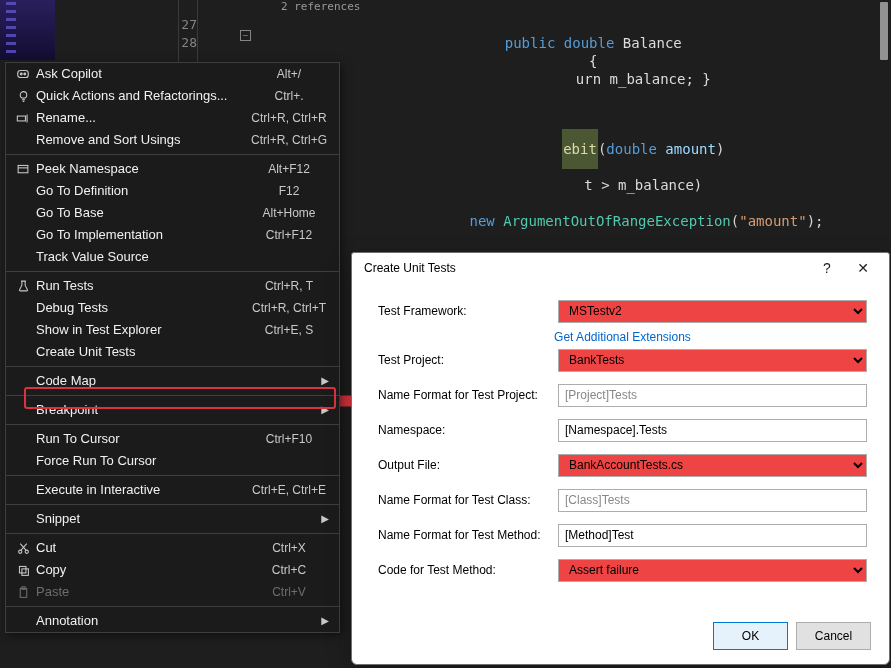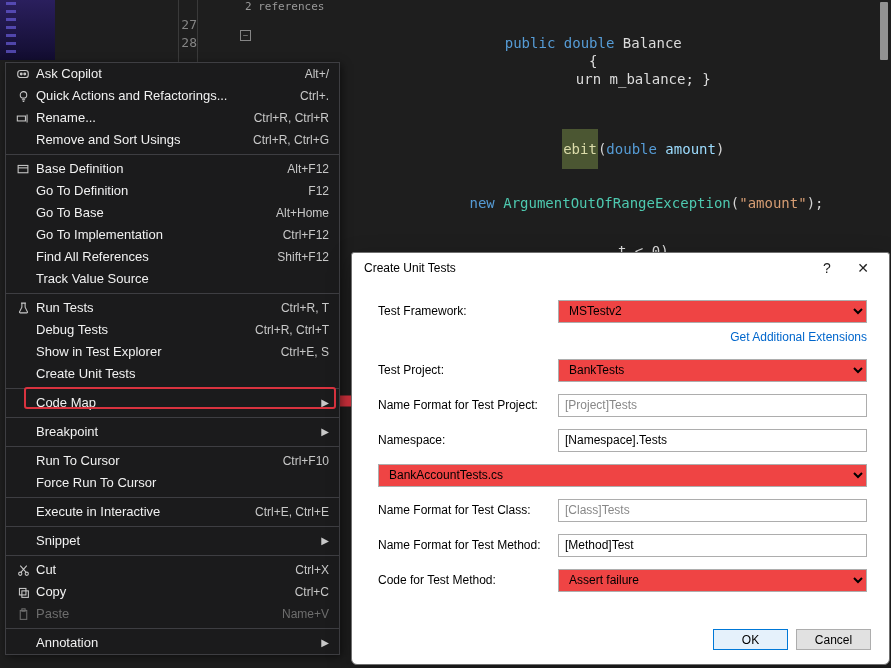--- a/index.html
+++ b/index.html
@@ -44,21 +44,21 @@
     font-size: 13px;
   }
   .gutter .ln { height: 18px; line-height: 18px; padding-right: 18px; }
   .gutter .fold {
     position:absolute; left:115px; top:30px; width:11px; height:11px;
     border:1px solid #858585; color:#858585; font-size:9px; line-height:9px;
     text-align:center;
   }
   .code-lines { position: absolute; left: 190px; top: 0; right:0; }
   .code-lines .line { height:18px; line-height:18px; white-space:pre;text-align:center; }
-  .codelens { color:#999; font-size:11px; height:16px; }
+  .codelens { color:#999; font-size:11px; height:16px;margin-left:36px; }
   .kw { color:#569cd6; }
   .type { color:#4ec9b0; }
   .str { color:#d69d73; }
   .ident { color:#dcdcdc; }
   .method { color:#dcdcaa; }
   .hlword { background:#4b5632; padding:12px 1px; }
   .vline { position:absolute; top:0; width:1px; height:260px; background:#3a3a3a; }
   .minimap { position:absolute; right:3px; top:2px; width:8px; height:58px; background:#b9b9b9; opacity:.75; border-radius:1px;}
 
   
@@ -74,21 +74,21 @@
     box-shadow: 2px 2px 8px rgba(0,0,0,.5);
   }
   .cm-row {
     display:flex; align-items:center;
     height:22px; line-height:22px;
     padding:0 10px 0 6px;
     position:relative;
   }
   .cm-icon { width:22px; display:inline-flex; justify-content:center; color:#c8c8c8; font-size:12px; }
   .cm-label { flex:1; padding-left:2px; }
-  .cm-shortcut { color:#c8c8c8; font-size:12px; min-width:80px; text-align:right;}
+  .cm-shortcut { color:#c8c8c8; font-size:12px; min-width:80px; text-align:center;}
   .cm-arrow { color:#c8c8c8; font-size:10px; }
   .cm-sep { height:1px; background:#3e3e42; margin:3px 0; }
   .cm-disabled { color:#6d6d6d; }
   .cm-disabled .cm-shortcut { color:#6d6d6d; }
 
   .cm-highlight-box {
     position:absolute;
     border:2px solid #d9333f;
     border-radius:3px;
     pointer-events:none;
@@ -131,28 +131,28 @@
   .form-field input[type=text], .form-field select {
     width:100%; height:23px;
     border:1px solid #adadad;
     padding:0 6px;
     font-size:12px;
     font-family: inherit;
     background:#fff;
   }
   .form-field select { background:#ef4444; }
   .form-field input::placeholder { color:#888; }
-  .ext-link { text-align:right; margin:-2px 0 12px 0; }
+  .ext-link { text-align:center; margin:-2px 0 2px 0; }
   .ext-link a { color:#0066cc; text-decoration:none; font-size:12px; }
   .dlg-buttons {
     position:absolute; right:18px; bottom:14px;
     display:flex; gap:8px;
   }
   .dlg-buttons button {
-    width:75px; height:21px;
+    width:75px; height:28px;
     font-size:12px;
     border:1px solid #adadad;
     background:#e1e1e1;
   }
   .dlg-buttons .ok {
     border:1px solid #0078d7;
     background:#e5f1fb;
   }
 
   
@@ -187,20 +187,23 @@
       <span class="ident">{</span>
     </div>
     <div class="line" style="padding-left:100px;">
       <span class="ident">urn </span><span class="ident">m_balance</span><span class="ident">; }</span>
     </div>
     <div class="line" style="height:52px;"></div>
     <div class="line" style="padding-left:100px;">
       <span class="method hlword">ebit</span><span>(</span><span class="kw">double</span><span> </span><span style="color:#9cdcfe">amount</span><span>)</span>
     </div>
     <div class="line" style="height:18px;"></div>
+    <div class="line" style="padding-left:100px;">
+      <span class="ident">t &gt; </span><span class="ident">m_balance</span><span class="ident">)</span>
+    </div>
     <div class="line" style="height:18px;"></div>
     <div class="line" style="padding-left:98px;">
       <span class="kw"> new </span><span class="type">ArgumentOutOfRangeException</span><span>(</span><span class="str">"amount"</span><span>);</span>
     </div>
     <div class="line" style="height:30px;"></div>
     <div class="line" style="padding-left:100px;">
       <span class="ident">t &lt; 0)</span>
     </div>
   </div>
 </div>
@@ -243,42 +246,37 @@
     <span class="cm-shortcut">Ctrl+R, Ctrl+G</span>
   </div>
   <div class="cm-sep"></div>
   <div class="cm-row">
     <span class="cm-icon">
       <svg width="14" height="13" viewBox="0 0 16 16" fill="none" stroke="#c8c8c8" stroke-width="1.3">
           <rect x="2" y="3" width="12" height="9"></rect>
           <path d="M2 6h12"></path>
         </svg>
     </span>
-    <span class="cm-label">Base Definition</span>
+    <span class="cm-label">Peek Namespace</span>
     <span class="cm-shortcut">Alt+F12</span>
   </div>
   <div class="cm-row">
     <span class="cm-icon"></span>
     <span class="cm-label">Go To Definition</span>
     <span class="cm-shortcut">F12</span>
   </div>
   <div class="cm-row">
     <span class="cm-icon"></span>
     <span class="cm-label">Go To Base</span>
     <span class="cm-shortcut">Alt+Home</span>
   </div>
   <div class="cm-row">
     <span class="cm-icon"></span>
     <span class="cm-label">Go To Implementation</span>
     <span class="cm-shortcut">Ctrl+F12</span>
-  </div>
-  <div class="cm-row">
-    <span class="cm-icon"></span>
-    <span class="cm-label">Find All References</span>
-    <span class="cm-shortcut">Shift+F12</span>
   </div>
   <div class="cm-row">
     <span class="cm-icon"></span>
     <span class="cm-label">Track Value Source</span>
     <span class="cm-shortcut"></span>
   </div>
   <div class="cm-sep"></div>
   <div class="cm-row">
     <span class="cm-icon">
       <svg width="13" height="14" viewBox="0 0 16 16" fill="none" stroke="#c8c8c8" stroke-width="1.3">
@@ -361,21 +359,21 @@
     <span class="cm-shortcut">Ctrl+C</span>
   </div>
   <div class="cm-row cm-disabled">
     <span class="cm-icon">
       <svg width="13" height="13" viewBox="0 0 16 16" fill="none" stroke="#6d6d6d" stroke-width="1.3">
           <rect x="4" y="3" width="8" height="11"></rect>
           <rect x="6" y="1" width="4" height="3"></rect>
         </svg>
     </span>
     <span class="cm-label">Paste</span>
-    <span class="cm-shortcut">Name+V</span>
+    <span class="cm-shortcut">Ctrl+V</span>
   </div>
   <div class="cm-sep"></div>
   <div class="cm-row">
     <span class="cm-icon"></span>
     <span class="cm-label">Annotation</span>
     <span class="cm-arrow">▶</span>
   </div>
 
   <div class="cm-highlight-box" style="left:18px; top:324px; width:312px; height:22px;"></div>
 </div>
@@ -422,20 +420,21 @@
     </div>
 
     <div class="form-row">
       <div class="form-label">Namespace:</div>
       <div class="form-field">
         <input type="text" value="[Namespace].Tests" style="">
       </div>
     </div>
 
     <div class="form-row">
+      <div class="form-label">Output File:</div>
       <div class="form-field">
         <select>
           <option>BankAccountTests.cs</option>
         </select>
       </div>
     </div>
 
     <div class="form-row">
       <div class="form-label">Name Format for Test Class:</div>
       <div class="form-field">

